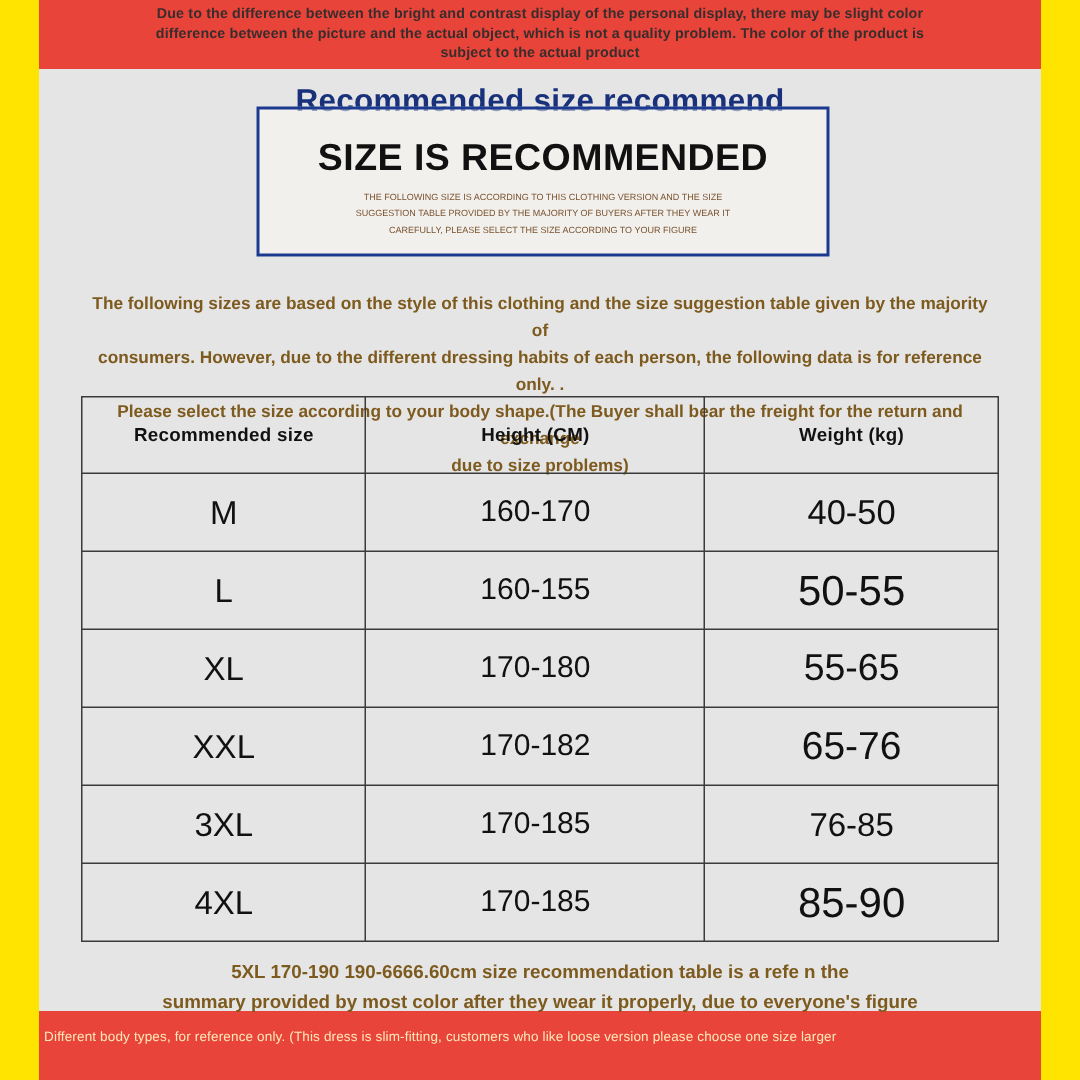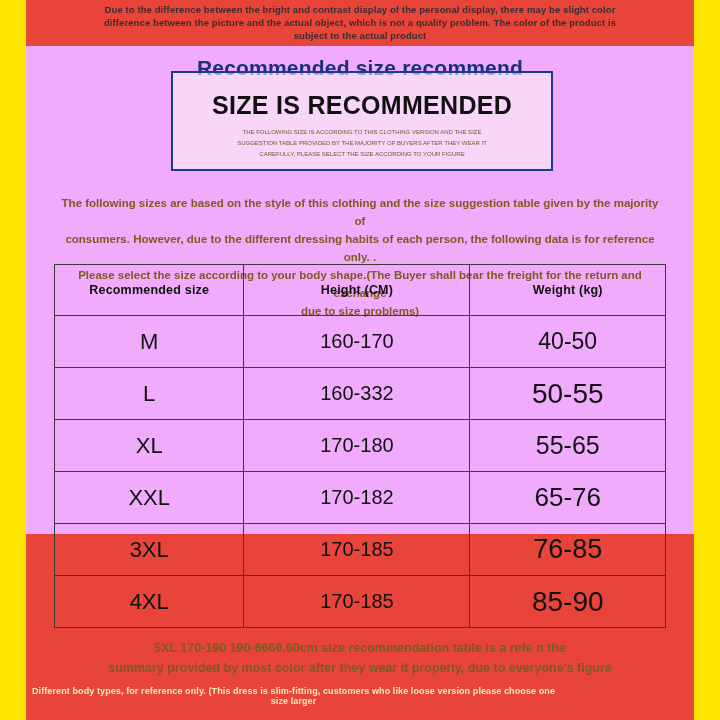--- a/index.html
+++ b/index.html
@@ -50,22 +50,22 @@
     border-radius: 22px;
   }
   .top-strip .ln { display: block; white-space: nowrap; }
 
   
   .panel {
     position: absolute;
     left: 26px;
     top: 46px;
     width: 668px;
-    height: 488px;
-    background: #f0abfc;
+    height: 628px;
+    background: #e5e5e5;
   }
 
   
   .hdr-title {
     position: absolute;
     left: 0;
     top: 10px;
     width: 668px;
     text-align: center;
     color: #18317a;
@@ -156,21 +156,21 @@
   .r1 .c1 { font-size: 20px; }
   .r1 .c2 { font-size: 28px; }
   .r2 .c0 { font-size: 22px; }
   .r2 .c1 { font-size: 20px; }
   .r2 .c2 { font-size: 25px; }
   .r3 .c0 { font-size: 22px; }
   .r3 .c1 { font-size: 20px; }
   .r3 .c2 { font-size: 26px; }
   .r4 .c0 { font-size: 22px; }
   .r4 .c1 { font-size: 20px; }
-  .r4 .c2 { font-size: 27px; }
+  .r4 .c2 { font-size: 22px; }
   .r5 .c0 { font-size: 22px; }
   .r5 .c1 { font-size: 20px; }
   .r5 .c2 { font-size: 28px; }
   .r6 .c0 { font-size: 23px; }
   .r6 .c1 { font-size: 21px; }
   .r6 .c2 { font-size: 29px; }
 
   
   .bottom-note {
     position: absolute;
@@ -187,21 +187,21 @@
 
   
   .footer-note {
     position: absolute;
     left: 26px;
     top: 686px;
     width: 535px;
     text-align: center;
     color: #ffe9b8;
     font-size: 9px;
-    font-weight: bold;
+    font-weight: normal;
     letter-spacing: 0.1px;
   }
 </style>
 </head>
 <body>
 
 <div id="page">
 
   <div class="side-bar left"></div>
   <div class="side-bar right"></div>
@@ -241,21 +241,21 @@
         </tr>
       </thead>
       <tbody>
         <tr class="r0">
           <td class="c0">M</td>
           <td class="c1">160-170</td>
           <td class="c2">40-50</td>
         </tr>
         <tr class="r1">
           <td class="c0">L</td>
-          <td class="c1">160-332</td>
+          <td class="c1">160-155</td>
           <td class="c2">50-55</td>
         </tr>
         <tr class="r2">
           <td class="c0">XL</td>
           <td class="c1">170-180</td>
           <td class="c2">55-65</td>
         </tr>
         <tr class="r3">
           <td class="c0">XXL</td>
           <td class="c1">170-182</td>

